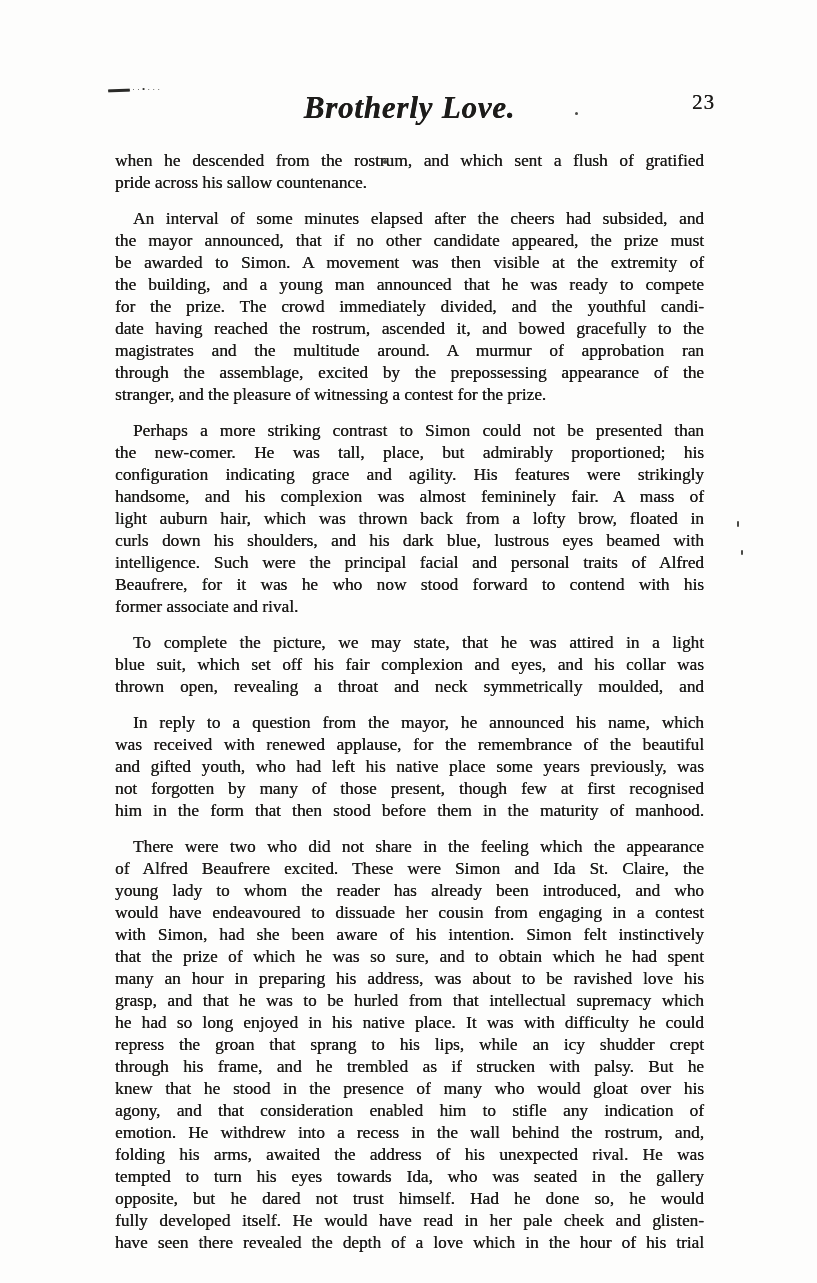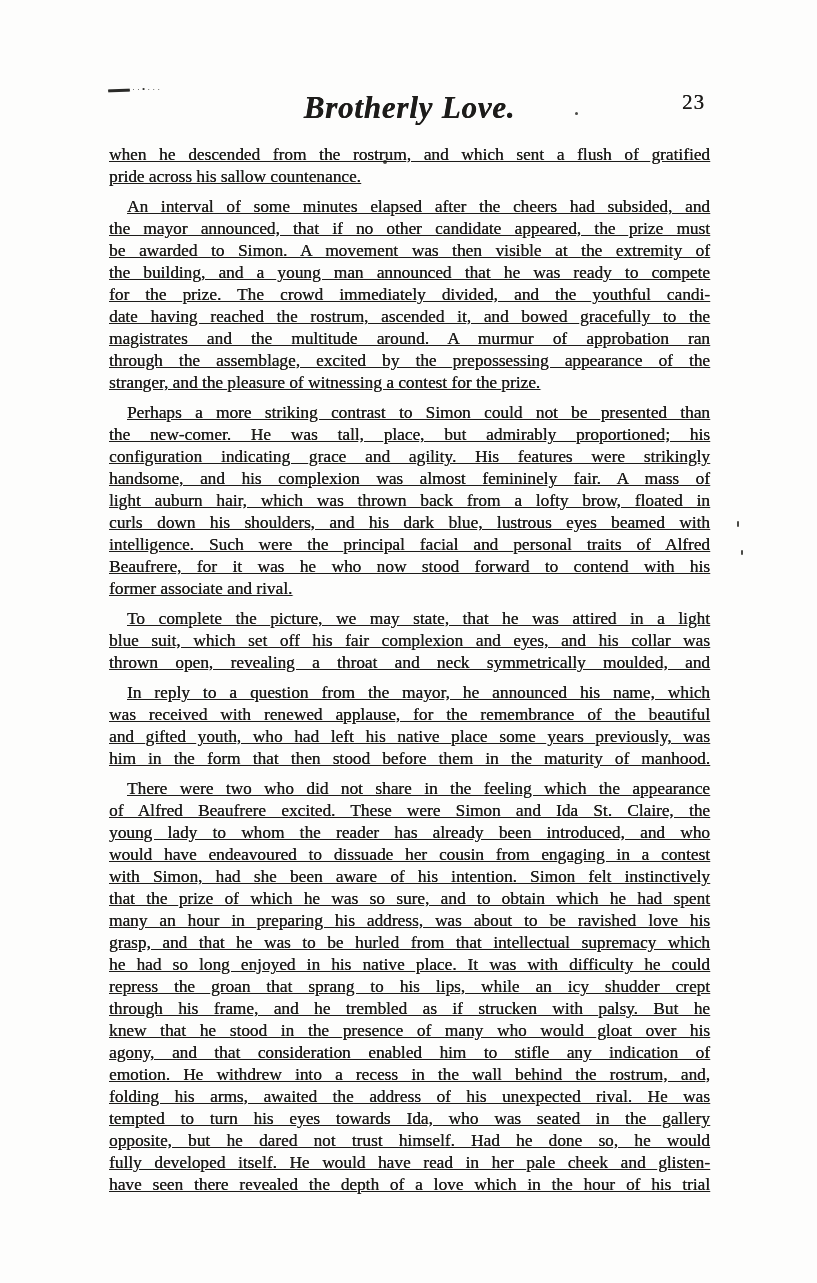--- a/index.html
+++ b/index.html
@@ -26,21 +26,21 @@
     left: 0; right: 0; top: 0;
     text-align: center;
     font-style: italic;
     font-weight: 600;
     font-size: 31px;
     letter-spacing: 0.8px;
     text-shadow: 0.3px 0 0 currentColor;
   }
   .page-num {
     position: absolute;
-    right: 13px; top: 0;
+    right: 3px; top: 0;
     font-size: 21px;
     letter-spacing: 1px;
     text-shadow: 0.3px 0 0 currentColor;
     text-align: right;
   }
   
   .smudge {
     position: absolute;
     left: 108px; top: 86px;
     width: 64px; height: 10px;
@@ -74,21 +74,21 @@
   .speck.s4 { left: 741px; top: 550px; width: 2px; height: 5px; border-radius: 2px; }
   
   .text-block {
     position: absolute;
     left: 101px; top: 136px;
     width: 617px;
     font-size: 17.3px;
     line-height: 22px;
     text-shadow: 0.25px 0 0 currentColor;
   }
-  .para { margin: 8px; text-decoration: underline; }
+  .para { margin: 14px; }
   .line {
     text-align: justify;
     text-align-last: justify;
     height: 22px;
     overflow: visible;
     white-space: nowrap;
   }
   .line.justified-wide { white-space: normal; }
   .line.lastline {
     text-align: center;
@@ -145,20 +145,21 @@
       </div>
       <div class="para">
         <div class="line justified-wide indent">To complete the picture, we may state, that he was attired in a light</div>
         <div class="line justified-wide">blue suit, which set off his fair complexion and eyes, and his collar was</div>
         <div class="line justified-wide">thrown open, revealing a throat and neck symmetrically moulded, and</div>
       </div>
       <div class="para">
         <div class="line justified-wide indent">In reply to a question from the mayor, he announced his name, which</div>
         <div class="line justified-wide">was received with renewed applause, for the remembrance of the beautiful</div>
         <div class="line justified-wide">and gifted youth, who had left his native place some years previously, was</div>
+        <div class="line justified-wide">not forgotten by many of those present, though few at first recognised</div>
         <div class="line justified-wide">him in the form that then stood before them in the maturity of manhood.</div>
       </div>
       <div class="para">
         <div class="line justified-wide indent">There were two who did not share in the feeling which the appearance</div>
         <div class="line justified-wide">of Alfred Beaufrere excited.  These were Simon and Ida St. Claire, the</div>
         <div class="line justified-wide">young lady to whom the reader has already been introduced, and who</div>
         <div class="line justified-wide">would have endeavoured to dissuade her cousin from engaging in a contest</div>
         <div class="line justified-wide">with Simon, had she been aware of his intention.  Simon felt instinctively</div>
         <div class="line justified-wide">that the prize of which he was so sure, and to obtain which he had spent</div>
         <div class="line justified-wide">many an hour in preparing his address, was about to be ravished love his</div>

